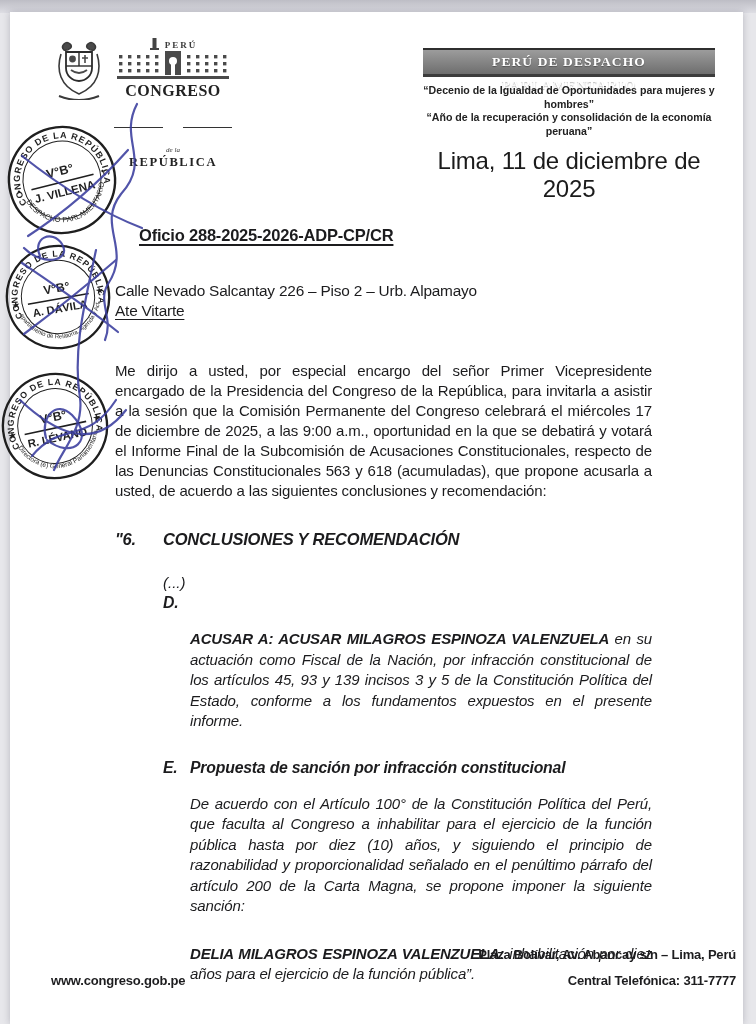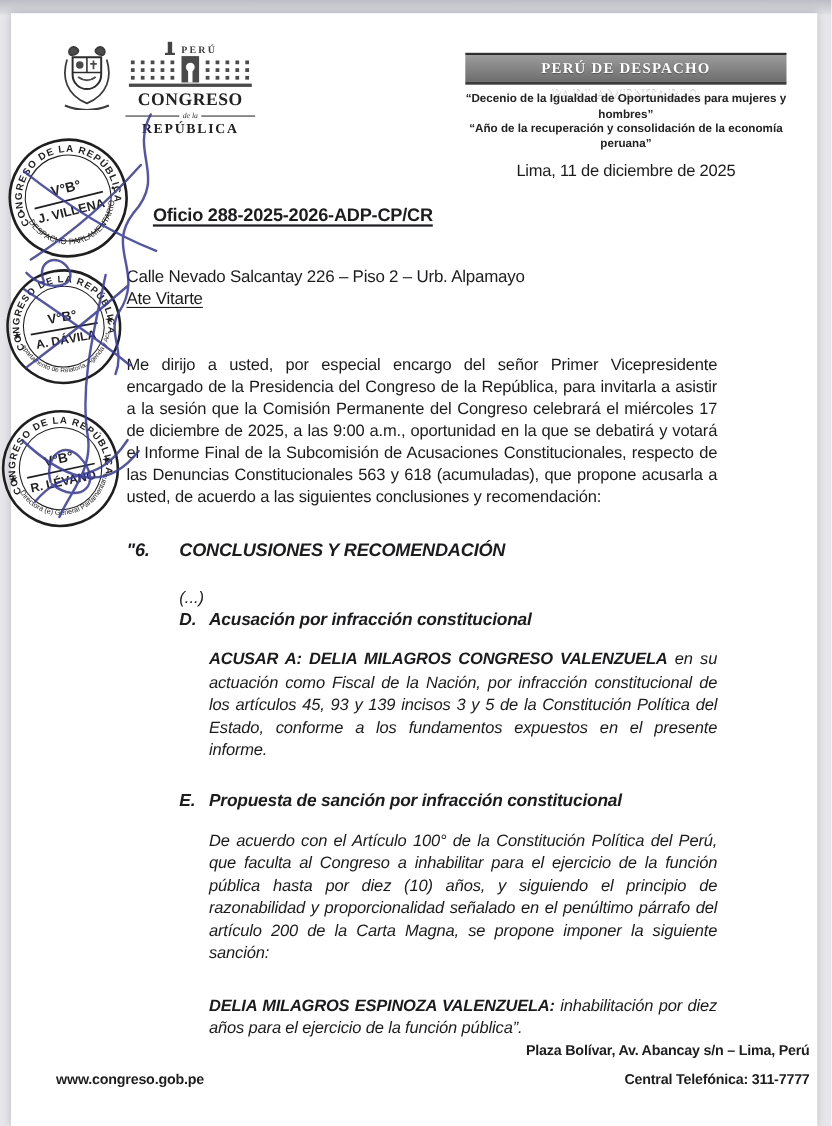--- a/index.html
+++ b/index.html
@@ -25,34 +25,34 @@
     display:flex;justify-content:space-between;
     padding:24px 28px 0 44px;
   }
   .logo-block{display:flex;align-items:flex-start;gap:10px;}
   .logo-wordmark{display:flex;flex-direction:column;align-items:center;width:118px;}
   .peru-row{display:flex;align-items:flex-end;gap:5px;height:14px;margin-bottom:1px;}
   .peru-label{font-family:"Liberation Serif",serif;font-size:9px;font-weight:bold;letter-spacing:2px;color:#3c3c3c;}
   .congreso-label{font-family:"Liberation Serif",serif;font-size:16px;font-weight:bold;letter-spacing:.5px;color:#222;margin-top:3px;}
   .dela-divider{display:flex;align-items:center;width:100%;gap:3px;margin:1px 0;}
   .dela-divider .rule{flex:1;border-top:1.4px solid #333;}
-  .dela-label{font-family:"Liberation Serif",serif;font-style:italic;font-size:7px;color:#333;}
+  .dela-label{font-family:"Liberation Serif",serif;font-style:italic;font-size:7px;color:#333;margin-top:45px;}
   .republica-label{font-family:"Liberation Serif",serif;font-size:12.5px;font-weight:bold;letter-spacing:1.6px;color:#222;}
   .header-right{width:292px;margin-top:12px;}
   .banner{
     height:24px;line-height:23px;text-align:center;
     font-family:"Liberation Serif",serif;font-weight:bold;font-size:13.5px;letter-spacing:1.1px;
     color:#fff;
     background:linear-gradient(180deg,#9c9c9c,#6e6e6e);
     border-top:2px solid #2f2f2f;border-bottom:3px solid #3c3c3c;
     text-shadow:0 1px 1px rgba(0,0,0,.35);
   }
   .quotes{margin-top:7px;text-align:center;}
   .quote-line{font-size:10.6px;font-weight:bold;color:#222;line-height:13.5px;}
-  .date-line{margin-top:9px;text-align:center;font-size:15px;color:#1b1b1b;letter-spacing:-.2px;}
+  .date-line{margin-top:9px;text-align:center;font-size:24px;color:#1b1b1b;letter-spacing:-.2px;}
   
   .content{margin:23px 91px 0 105px;}
   .oficio{
     font-size:16.5px;font-weight:bold;letter-spacing:-.2px;
     text-decoration:underline;text-decoration-thickness:1.8px;text-underline-offset:3px;padding-left:24px;
   }
   .addressee{margin-top:36px;font-size:15.4px;line-height:19.5px;letter-spacing:-.2px;}
   .addressee .name{font-weight:bold;}
   .addressee .district{text-decoration:underline;text-underline-offset:2.5px;}
   .body-par{
@@ -185,24 +185,23 @@
       <div class="quoted">
         <div class="sec-main">
           <span class="lbl">"6.</span>
           <span>CONCLUSIONES Y RECOMENDACIÓN</span>
         </div>
 
         <div class="ellipsis-line">(...)</div>
 
         <div class="sec-sub">
           <span class="lbl">D.</span>
-          <span>Acusación por infracción constitucional</span>
-        </div>
-
-        <p class="inner-par"><b>ACUSAR A: DELIA MILAGROS CONGRESO VALENZUELA</b><span> en su actuación como Fiscal de la Nación, por infracción constitucional de los artículos 45, 93 y 139 incisos 3 y 5 de la Constitución Política del Estado, conforme a los fundamentos expuestos en el presente informe.</span></p>
+        </div>
+
+        <p class="inner-par"><b>ACUSAR A: ACUSAR MILAGROS ESPINOZA VALENZUELA</b><span> en su actuación como Fiscal de la Nación, por infracción constitucional de los artículos 45, 93 y 139 incisos 3 y 5 de la Constitución Política del Estado, conforme a los fundamentos expuestos en el presente informe.</span></p>
 
         <div class="sec-sub gap-lg">
           <span class="lbl">E.</span>
           <span>Propuesta de sanción por infracción constitucional</span>
         </div>
 
         <p class="inner-par">De acuerdo con el Artículo 100° de la Constitución Política del Perú, que faculta al Congreso a inhabilitar para el ejercicio de la función pública hasta por diez (10) años, y siguiendo el principio de razonabilidad y proporcionalidad señalado en el penúltimo párrafo del artículo 200 de la Carta Magna, se propone imponer la siguiente sanción:</p>
 
         <p class="inner-par gap-lg"><b>DELIA MILAGROS ESPINOZA VALENZUELA:</b><span> inhabilitación por diez años para el ejercicio de la función pública”.</span></p>
       </div>

